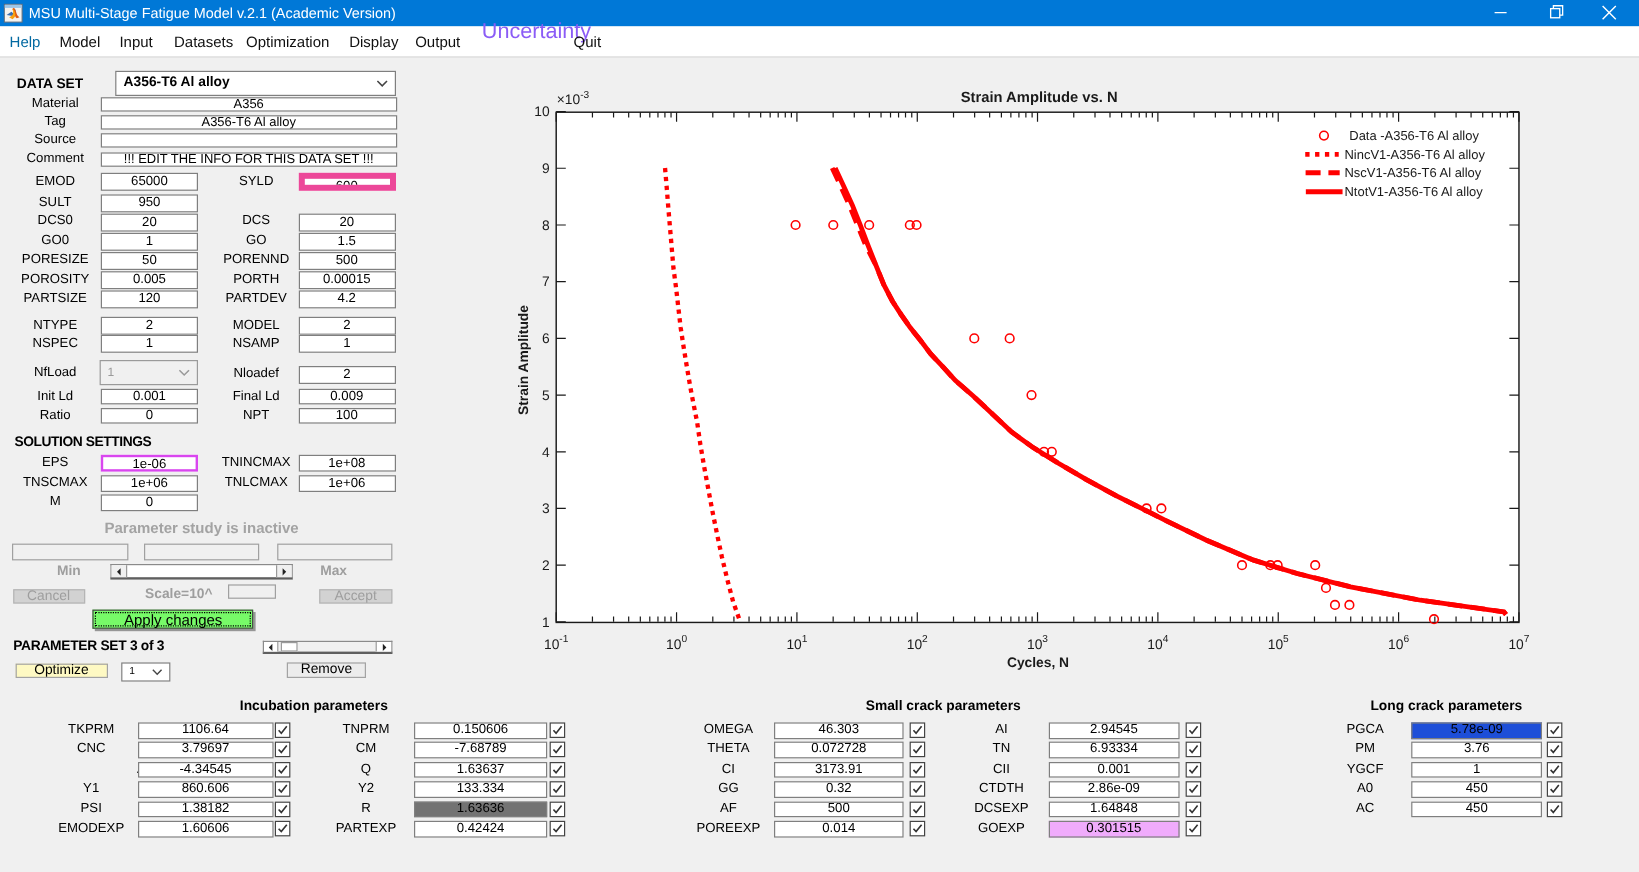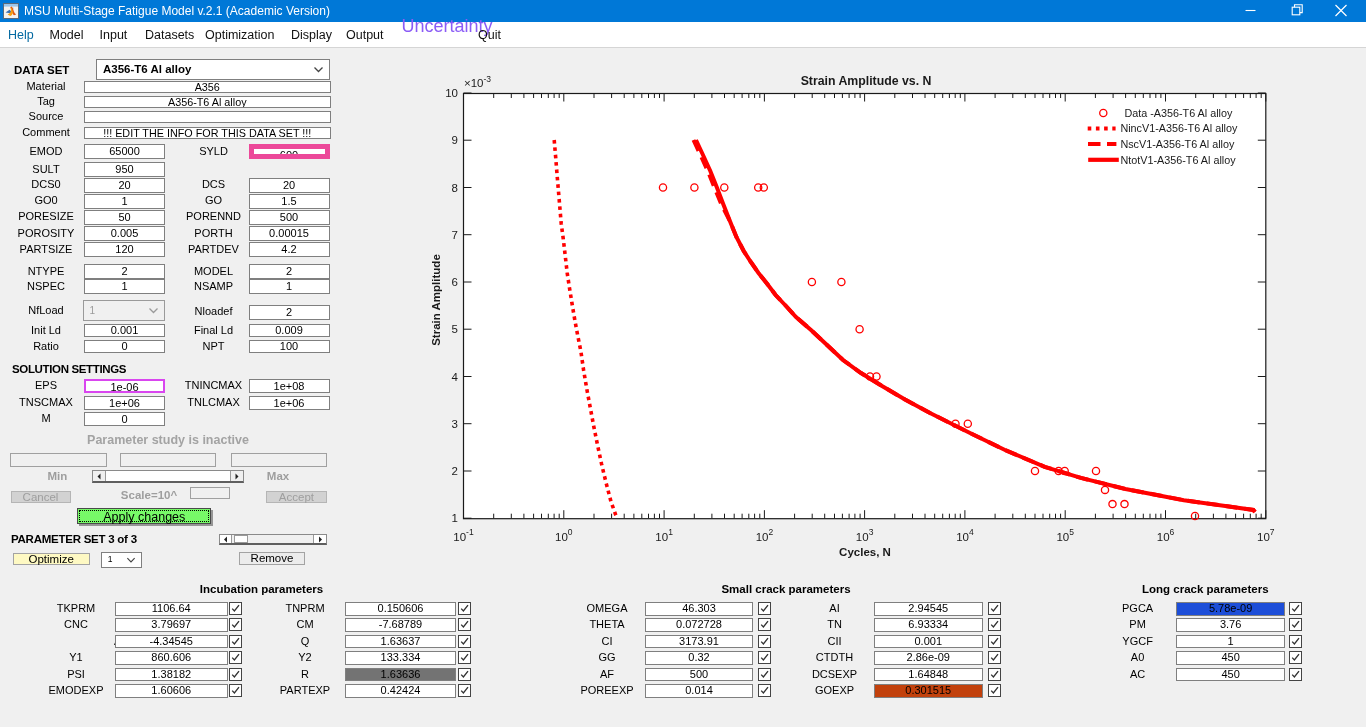--- a/index.html
+++ b/index.html
@@ -307,21 +307,21 @@
     </svg>
   </div>
 <div style="position:absolute;left:769.5px;top:666.5px;width:130px;text-align:center;font-size:11px;font-weight:normal;color:#000;white-space:nowrap;line-height:14px">DCSEXP</div>
 <div style="position:absolute;left:874.0px;top:667.6px;width:108.5px;height:13.5px;background:#fff;border:1px solid #7f7f7f;box-sizing:border-box;font-size:11px;color:#000;text-align:center;line-height:11.5px;overflow:hidden">1.64848</div>
 <div style="position:absolute;left:987.6px;top:667.6px;width:13px;height:13px;background:#fff;border:1.3px solid #444;box-sizing:border-box">
 <svg width="11" height="11" viewBox="0 0 11 11" style="display:block">
       <path d="M2.2 5.6 L4.4 8.0 L9.0 2.2" fill="none" stroke="#333" stroke-width="1.35"></path>
     </svg>
   </div>
 <div style="position:absolute;left:769.5px;top:682.9px;width:130px;text-align:center;font-size:11px;font-weight:normal;color:#000;white-space:nowrap;line-height:14px">GOEXP</div>
-<div style="position:absolute;left:874.0px;top:684.0px;width:108.5px;height:13.5px;background:#c2410c;border:1px solid #7f7f7f;box-sizing:border-box;font-size:11px;color:#000;text-align:center;line-height:11.5px;overflow:hidden">0.301515</div>
+<div style="position:absolute;left:874.0px;top:684.0px;width:108.5px;height:13.5px;background:#f0abfc;border:1px solid #7f7f7f;box-sizing:border-box;font-size:11px;color:#000;text-align:center;line-height:11.5px;overflow:hidden">0.301515</div>
 <div style="position:absolute;left:987.6px;top:684.0px;width:13px;height:13px;background:#fff;border:1.3px solid #444;box-sizing:border-box">
 <svg width="11" height="11" viewBox="0 0 11 11" style="display:block">
       <path d="M2.2 5.6 L4.4 8.0 L9.0 2.2" fill="none" stroke="#333" stroke-width="1.35"></path>
     </svg>
   </div>
 <div style="position:absolute;left:1105.3px;top:582.2px;width:200px;text-align:center;font-size:11.5px;font-weight:bold;color:#000;white-space:nowrap;line-height:15px">Long crack parameters</div>
 <div style="position:absolute;left:1072.6px;top:600.9px;width:130px;text-align:center;font-size:11px;font-weight:normal;color:#000;white-space:nowrap;line-height:14px">PGCA</div>
 <div style="position:absolute;left:1176.0px;top:602.0px;width:109.3px;height:13.5px;background:#1d4ed8;border:1px solid #7f7f7f;box-sizing:border-box;font-size:11px;color:#000;text-align:center;line-height:11.5px;overflow:hidden">5.78e-09</div>
 <div style="position:absolute;left:1288.7px;top:602.0px;width:13px;height:13px;background:#fff;border:1.3px solid #444;box-sizing:border-box">
 <svg width="11" height="11" viewBox="0 0 11 11" style="display:block">

